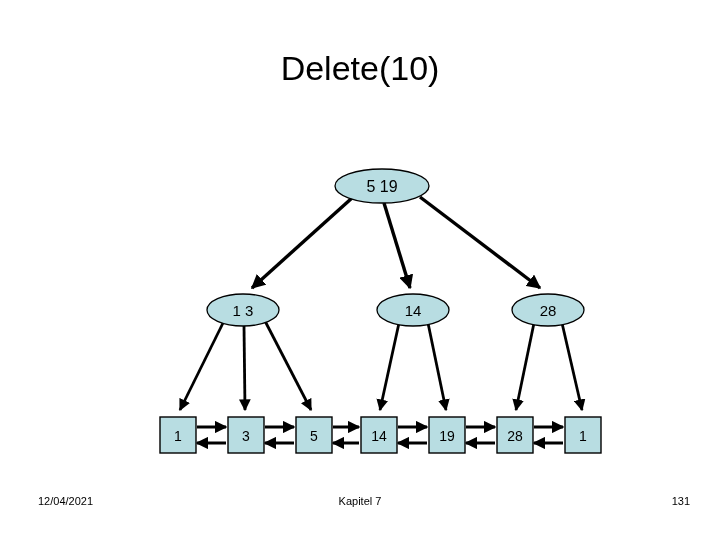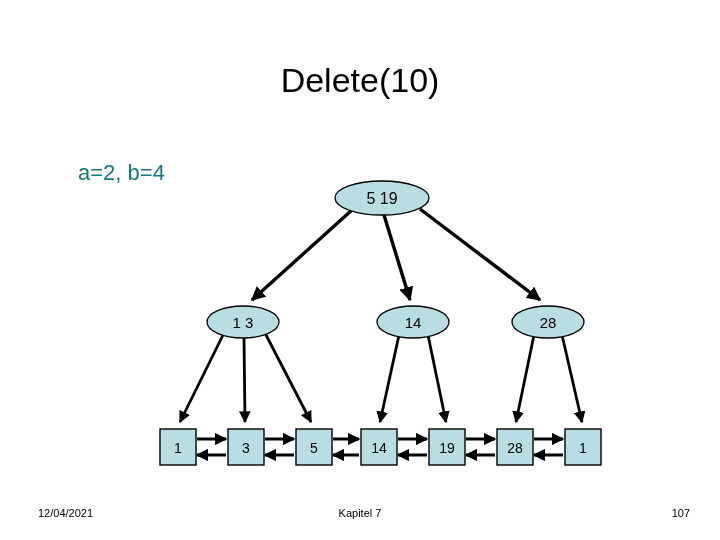--- a/index.html
+++ b/index.html
@@ -13,21 +13,20 @@
     position: relative;
     overflow: hidden;
     font-family: "Liberation Sans", sans-serif;
     color: #000000;
   }
   #slide {
     position: absolute;
     inset: 0;
     width: 720px;
     height: 476px;
-    margin-top: 12px;
   }
   .slide-title {
     position: absolute;
     left: 0;
     top: 48px;
     width: 720px;
     text-align: center;
     font-size: 34px;
     font-weight: normal;
     letter-spacing: 0px;
@@ -78,21 +77,20 @@
     fill: #000000;
   }
 </style>
 </head>
 <body>
 
 <div id="slide">
 
   <div class="slide-title">Delete(10)</div>
 
-  <div class="param-label">a=2, b=4</div>
 
   <svg id="diagram" viewBox="0 0 720 540">
     <defs>
       <marker id="arw" viewBox="0 0 10 10" refX="9" refY="5" markerWidth="4.2" markerHeight="4.2" orient="auto-start-reverse">
         <path d="M 0 0 L 10 5 L 0 10 z" fill="#000000"></path>
       </marker>
     </defs>
 
     <g>
       <line x1="352" y1="198" x2="252" y2="288" stroke="#000000" stroke-width="3.4" marker-end="url(#arw)"></line>
@@ -177,15 +175,15 @@
       <text x="515" y="441" text-anchor="middle" font-size="14">28</text>
     </g>
     <g>
       <rect x="565" y="417" width="36" height="36" fill="#b8dde2" stroke="#000000" stroke-width="1.4"></rect>
       <text x="583" y="441" text-anchor="middle" font-size="14">1</text>
     </g>
   </svg>
 
   <div class="footer-date">12/04/2021</div>
   <div class="footer-center">Kapitel 7</div>
-  <div class="footer-page">107</div>
+  <div class="footer-page">131</div>
 
 </div>
 
 </body></html>

